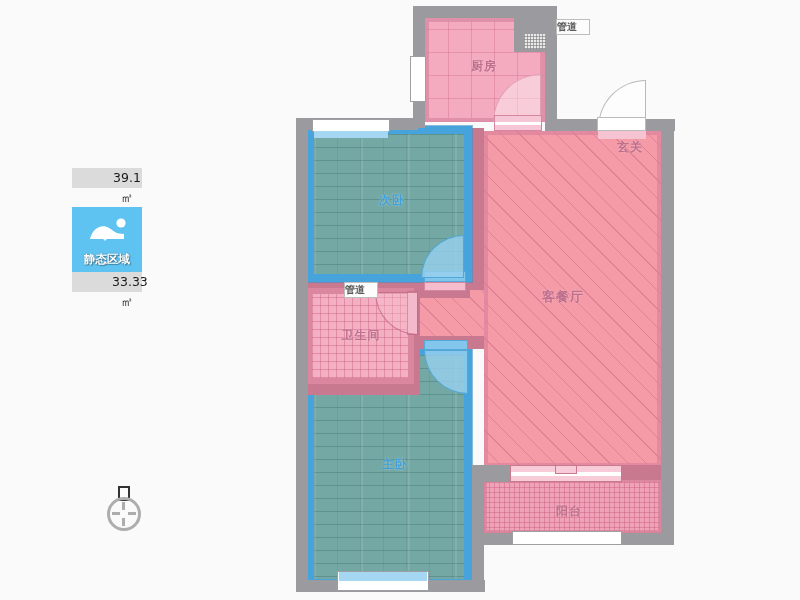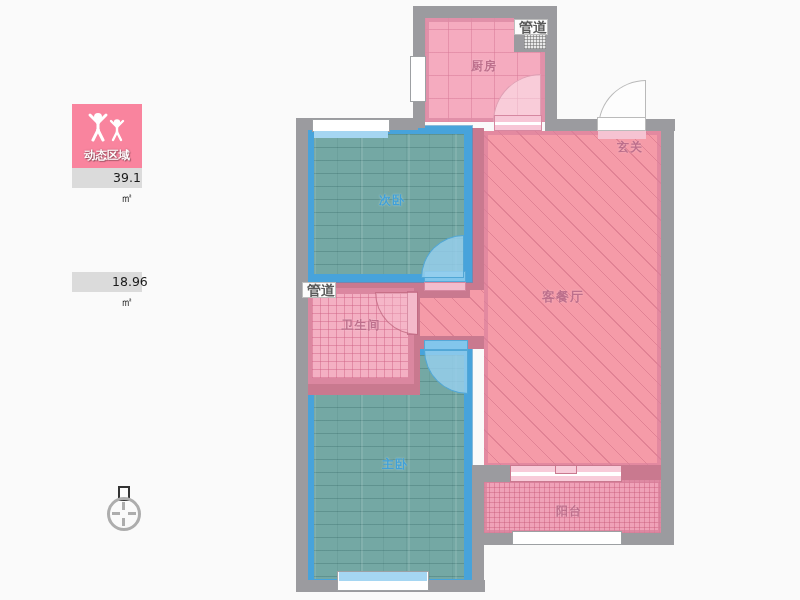--- a/index.html
+++ b/index.html
@@ -80,21 +80,21 @@
     background-image:
       repeating-linear-gradient(0deg, rgba(110,110,110,0.55) 0 1px, transparent 1px 3px),
       repeating-linear-gradient(90deg, rgba(110,110,110,0.55) 0 1px, transparent 1px 3px); }
 
   
   .rlabel { position:absolute; transform:translate(-50%,-50%); white-space:nowrap;
             font-size:12px; font-weight:bold; letter-spacing:1px; }
   .lbl-pink { color:#BD6F8C; text-shadow:0 0 2px rgba(255,255,255,0.35); }
   .lbl-blue { color:#3FA0D9; text-shadow:0 0 2px rgba(255,255,255,0.5);font-family:Liberation Serif, serif; }
   .pipe-tag { position:absolute; background:#FCFCFC; border:1px solid #BDBDBD; color:#5A5A5A;
-              font-size:14px; font-weight:bold; text-align:right; line-height:14px; }
+              font-size:10px; font-weight:bold; text-align:left; line-height:14px;margin-left:42px; }
 
   
   .leg-card { position:absolute; left:72px; width:70px; }
   .leg-icon { position:absolute; left:50%; top:8px; transform:translateX(-50%); }
   .leg-label{ position:absolute; bottom:5px; width:100%; text-align:center; color:#FFFFFF;
               font-size:11.5px; font-weight:bold;
               text-shadow:1px 1px 1px rgba(0,0,0,0.35), 0 0 2px rgba(0,0,0,0.3); }
   .leg-val  { position:absolute; left:72px; width:70px; height:20px; background:#DBDBDB;
               color:#1A1A1A; font-size:12.5px; text-align:center; line-height:20px;padding-left:40px; }
   #leg-dyn { top:104px; height:64px; background:#F9849E; }
@@ -177,48 +177,35 @@
     <div id="slider-notch"></div>
   </div>
 
   <div class="pipe-tag" style="left:514px;top:19px;width:34px;height:16px">管道</div>
   <div class="pipe-tag" style="left:302px;top:282px;width:34px;height:16px">管道</div>
 
   <span class="rlabel lbl-pink" style="left:484px;top:66px">厨房</span>
   <span class="rlabel lbl-pink" style="left:630px;top:147px">玄关</span>
   <span class="rlabel lbl-blue" style="left:392px;top:200px">次卧</span>
   <span class="rlabel lbl-pink" style="left:563px;top:297px;font-size:13px">客餐厅</span>
-  <span class="rlabel lbl-pink" style="left:361px;top:325px">卫生间</span>
+  <span class="rlabel lbl-pink" style="left:361px;top:335px">卫生间</span>
   <span class="rlabel lbl-blue" style="left:395px;top:464px">主卧</span>
   <span class="rlabel lbl-pink" style="left:569px;top:511px">阳台</span>
 
-  <div id="leg-dyn" class="leg-card">
-    <svg class="leg-icon" width="42" height="30" viewBox="0 0 42 30">
-      <g stroke="#FFFFFF" stroke-width="3" stroke-linecap="round" fill="none">
-        <path d="M12 11 V18"></path>
-          <path d="M4 3 L12 11"></path>
-          <path d="M20 3 L12 11"></path>
-        <path d="M12 18 L7 28"></path>
-          <path d="M12 18 L17 28"></path>
-      </g>
-      <circle cx="12" cy="5" r="4" fill="#FFFFFF"></circle>
-      <g stroke="#FFFFFF" stroke-width="2.4" stroke-linecap="round" fill="none">
-        <path d="M31 15 V20"></path>
-          <path d="M25 9 L31 15"></path>
-          <path d="M37 9 L31 15"></path>
-        <path d="M31 20 L27 28"></path>
-          <path d="M31 20 L35 28"></path>
-      </g>
-      <circle cx="31" cy="10.5" r="3.2" fill="#FFFFFF"></circle>
+  <div id="leg-dyn-val" class="leg-val">39.1㎡</div>
+
+  <div id="leg-sta" class="leg-card">
+    <svg class="leg-icon" width="44" height="28" viewBox="0 0 44 28">
+      <path d="M5 24 C8 12 18 9 24 13 C29 16 31 19 39 19 L39 24 Z" fill="#FFFFFF"></path>
+      <circle cx="36" cy="8" r="4.6" fill="#FFFFFF"></circle>
+      <path d="M20 24 L20 17" stroke="#FFFFFF" stroke-width="3" stroke-linecap="round"></path>
     </svg>
-    <div class="leg-label">动态区域</div>
+    <div class="leg-label">静态区域</div>
   </div>
-  <div id="leg-dyn-val" class="leg-val">39.1㎡</div>
-
-  <div id="leg-sta-val" class="leg-val">18.96㎡</div>
+  <div id="leg-sta-val" class="leg-val">33.33㎡</div>
 
   <div id="comp-rect"></div>
   <div id="comp-circle">
     <div class="tick" style="left:12px;top:2px;width:3px;height:8px"></div>
     <div class="tick" style="left:12px;top:18px;width:3px;height:8px"></div>
     <div class="tick" style="left:2px;top:12px;width:8px;height:3px"></div>
     <div class="tick" style="left:18px;top:12px;width:8px;height:3px"></div>
   </div>
 
 </div>

